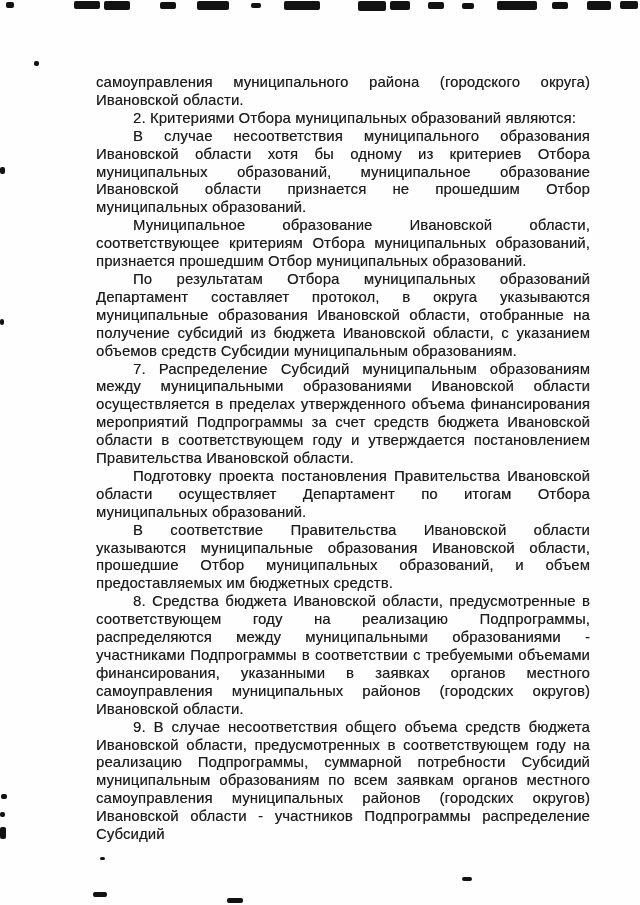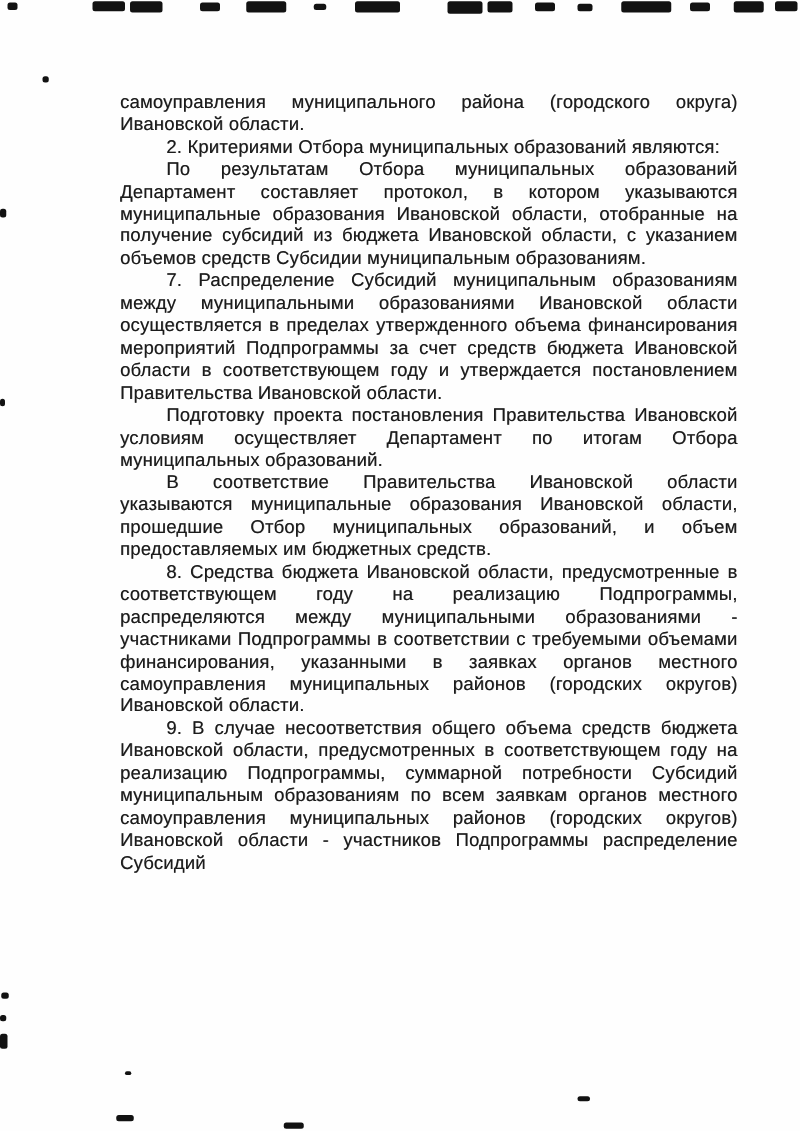--- a/index.html
+++ b/index.html
@@ -74,21 +74,23 @@
       <div class="artifact" style="left: 0px; top: 827px; width: 6px; height: 12px;"></div>
       <div class="artifact" style="left: 93px; top: 892px; width: 14px; height: 5px;"></div>
       <div class="artifact" style="left: 227px; top: 898px; width: 16px; height: 5px;"></div>
       <div class="artifact" style="left: 462px; top: 877px; width: 10px; height: 4px;"></div>
       <div class="artifact" style="left: 100px; top: 857px; width: 5px; height: 3px;"></div>
     </div>
 
   <div class="text-block">
     <p class="para">самоуправления муниципального района (городского округа) Ивановской области.</p>
     <p class="para indent">2. Критериями Отбора муниципальных образований являются:</p>
-    <p class="para indent">По результатам Отбора муниципальных образований Департамент составляет протокол, в котором указываются муниципальные образования Ивановской области, отобранные на получение субсидий из бюджета Ивановской области, с указанием объемов средств Субсидии муниципальным образованиям.</p>
+    <p class="para indent">В случае несоответствия муниципального образования Ивановской области хотя бы одному из критериев Отбора муниципальных образований, муниципальное образование Ивановской области признается не прошедшим Отбор муниципальных образований.</p>
+    <p class="para indent">Муниципальное образование Ивановской области, соответствующее критериям Отбора муниципальных образований, признается прошедшим Отбор муниципальных образований.</p>
+    <p class="para indent">По результатам Отбора муниципальных образований Департамент составляет протокол, в округа указываются муниципальные образования Ивановской области, отобранные на получение субсидий из бюджета Ивановской области, с указанием объемов средств Субсидии муниципальным образованиям.</p>
     <p class="para indent">7. Распределение Субсидий муниципальным образованиям между муниципальными образованиями Ивановской области осуществляется в пределах утвержденного объема финансирования мероприятий Подпрограммы за счет средств бюджета Ивановской области в соответствующем году и утверждается постановлением Правительства Ивановской области.</p>
-    <p class="para indent">Подготовку проекта постановления Правительства Ивановской условиям осуществляет Департамент по итогам Отбора муниципальных образований.</p>
+    <p class="para indent">Подготовку проекта постановления Правительства Ивановской области осуществляет Департамент по итогам Отбора муниципальных образований.</p>
     <p class="para indent">В соответствие Правительства Ивановской области указываются муниципальные образования Ивановской области, прошедшие Отбор муниципальных образований, и объем предоставляемых им бюджетных средств.</p>
     <p class="para indent">8. Средства бюджета Ивановской области, предусмотренные в соответствующем году на реализацию Подпрограммы, распределяются между муниципальными образованиями - участниками Подпрограммы в соответствии с требуемыми объемами финансирования, указанными в заявках органов местного самоуправления муниципальных районов (городских округов) Ивановской области.</p>
     <p class="para indent">9. В случае несоответствия общего объема средств бюджета Ивановской области, предусмотренных в соответствующем году на реализацию Подпрограммы, суммарной потребности Субсидий муниципальным образованиям по всем заявкам органов местного самоуправления муниципальных районов (городских округов) Ивановской области - участников Подпрограммы распределение Субсидий</p>
   </div>
 
 </div>
 
 </body></html>

